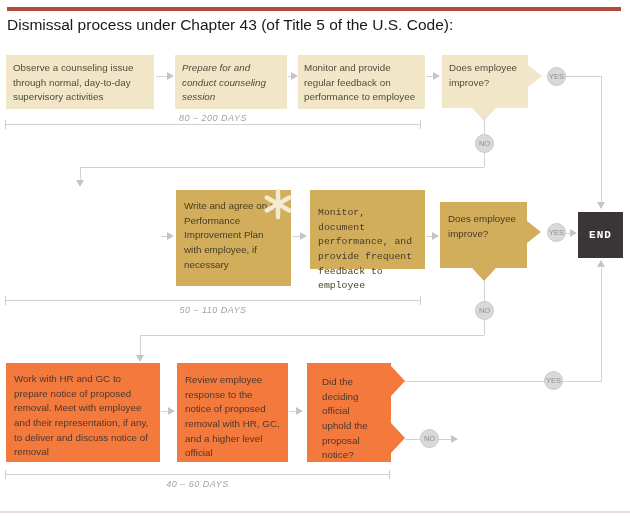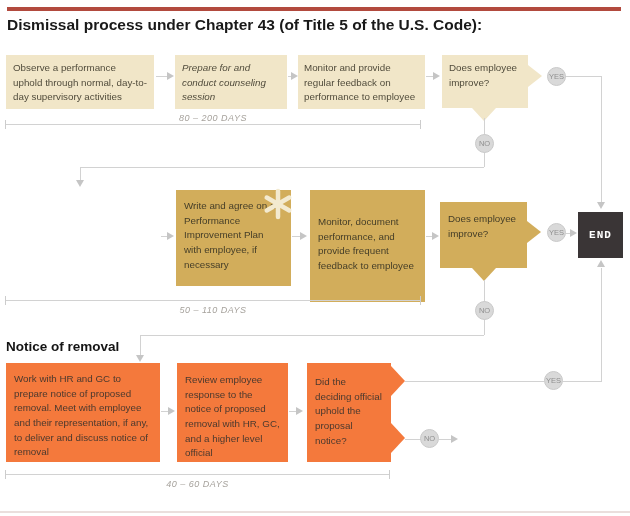--- a/index.html
+++ b/index.html
@@ -1,19 +1,19 @@
 <!DOCTYPE html>
 <html><head>
 <meta charset="utf-8">
 <style>
   html,body{margin:0;padding:0;background:#ffffff;}
   .canvas{position:relative;width:630px;height:516px;background:#ffffff;overflow:hidden;
           font-family:"Liberation Sans", sans-serif;}
   .title-rule{position:absolute;left:7px;top:7px;width:614px;height:4px;background:#b24a3e;}
-  .page-title{position:absolute;left:7px;top:16px;margin:0;font-size:15.5px;font-weight:bold;
+  .page-title{position:absolute;left:7px;top:16px;margin:0;font-size:15.5px;font-weight:normal;
               color:#191919;letter-spacing:0;}
   .section-heading{position:absolute;left:6px;top:339px;margin:0;font-size:13.5px;font-weight:bold;color:#141414;}
 
   .box{position:absolute;box-sizing:border-box;font-size:9.8px;line-height:1.5;padding:6px 7px;}
   .cream{background:#f1e6c8;color:#514c3c;}
   .gold{background:#d2ad5b;color:#453e28;}
   .orange{background:#f4793c;color:#4b392e;}
   .maroon{position:absolute;box-sizing:border-box;background:#8b1c1c;color:#f0d3cb;
           font-size:9.2px;line-height:1.72;padding:8px 8px 8px 12px;}
   .endbox{position:absolute;background:#3a3536;color:#ffffff;font-weight:bold;font-size:11px;
@@ -43,21 +43,21 @@
   fdd;background:#eadfdd;}
 </style>
 </head>
 <body>
 
 <div class="canvas">
 
   <div class="title-rule"></div>
   <h1 class="page-title">Dismissal process under Chapter 43 (of Title 5 of the U.S. Code):</h1>
 
-  <div class="box cream" style="left:6px;top:55px;width:148px;height:54px;">Observe a performance uphold through normal, day-to-day supervisory activities</div>
+  <div class="box cream" style="left:6px;top:55px;width:148px;height:54px;">Observe a counseling issue through normal, day-to-day supervisory activities</div>
   <div class="h-line" style="left:156px;top:76px;width:12px;"></div>
   <div class="arr-r" style="left:167px;top:72px;"></div>
 
   <div class="box cream" style="left:175px;top:55px;width:112px;height:54px;font-style:italic;">Prepare for and conduct counseling session</div>
   <div class="h-line" style="left:288px;top:76px;width:4px;"></div>
   <div class="arr-r" style="left:291px;top:72px;"></div>
 
   <div class="box cream" style="left:298px;top:55px;width:127px;height:54px;padding:6px;">Monitor and provide regular feedback on performance to employee</div>
   <div class="h-line" style="left:426px;top:76px;width:7px;"></div>
   <div class="arr-r" style="left:433px;top:72px;"></div>
@@ -91,21 +91,21 @@
       <g stroke="#f3ead0" stroke-width="4.5" stroke-linecap="round">
         <line x1="17" y1="4" x2="17" y2="30"></line>
         <line x1="5.7" y1="10.5" x2="28.3" y2="23.5"></line>
         <line x1="28.3" y1="10.5" x2="5.7" y2="23.5"></line>
       </g>
     </svg>
   </div>
   <div class="h-line" style="left:292px;top:236px;width:9px;"></div>
   <div class="arr-r" style="left:300px;top:232px;"></div>
 
-  <div class="box gold" style="left:310px;top:190px;width:115px;height:112px;padding:25px 8px;">Monitor, document performance, and provide frequent feedback to employee</div>
+  <div class="box gold" style="left:310px;top:190px;width:115px;height:79px;padding:16px 8px;font-family:Liberation Mono, monospace;">Monitor, document performance, and provide frequent feedback to employee</div>
   <div class="h-line" style="left:426px;top:236px;width:6px;"></div>
   <div class="arr-r" style="left:432px;top:232px;"></div>
 
   <div class="box gold" style="left:440px;top:202px;width:87px;height:66px;padding:10px 8px;">Does employee improve?</div>
   <div class="tipr tip-gold" style="left:527px;top:221px;"></div>
   <div class="taild tail-gold" style="left:472px;top:268px;"></div>
 
   <div class="badge" style="left:547px;top:223px;">YES</div>
   <div class="h-line" style="left:566px;top:233px;width:5px;"></div>
   <div class="arr-r" style="left:570px;top:229px;"></div>
@@ -119,31 +119,30 @@
   <div class="badge" style="left:475px;top:301px;">NO</div>
   <div class="h-line" style="left:140px;top:335px;width:344px;"></div>
   <div class="v-line" style="left:140px;top:335px;height:20px;"></div>
   <div class="arr-d" style="left:136px;top:355px;"></div>
 
   <div class="h-line" style="left:5px;top:300px;width:416px;"></div>
   <div class="tick" style="left:5px;top:296px;"></div>
   <div class="tick" style="left:420px;top:296px;"></div>
   <div class="duration" style="left:5px;top:305px;width:416px;">50 – 110 DAYS</div>
 
-  <h2 class="section-heading">Notice of removal</h2>
 
   <div class="box orange" style="left:6px;top:363px;width:154px;height:99px;padding:9px 6px 9px 8px;">Work with HR and GC to prepare notice of proposed removal. Meet with employee and their representation, if any, to deliver and discuss notice of removal</div>
   <div class="h-line" style="left:161px;top:411px;width:7px;"></div>
   <div class="arr-r" style="left:168px;top:407px;"></div>
 
   <div class="box orange" style="left:177px;top:363px;width:111px;height:99px;padding:10px 8px;">Review employee response to the notice of proposed removal with HR, GC, and a higher level official</div>
   <div class="h-line" style="left:289px;top:411px;width:8px;"></div>
   <div class="arr-r" style="left:296px;top:407px;"></div>
 
-  <div class="box orange" style="left:307px;top:363px;width:84px;height:99px;padding:12px 8px;">Did the deciding official uphold the proposal notice?</div>
+  <div class="box orange" style="left:307px;top:363px;width:84px;height:99px;padding:12px 15px;">Did the deciding official uphold the proposal notice?</div>
   <div class="tipr tip-orange big" style="left:391px;top:366px;"></div>
   <div class="tipr tip-orange big" style="left:391px;top:423px;"></div>
 
   <div class="h-line" style="left:405px;top:381px;width:139px;"></div>
   <div class="badge" style="left:544px;top:371px;">YES</div>
   <div class="h-line" style="left:563px;top:381px;width:39px;"></div>
 
   <div class="h-line" style="left:405px;top:439px;width:16px;"></div>
   <div class="badge" style="left:420px;top:429px;">NO</div>
   <div class="h-line" style="left:439px;top:439px;width:12px;"></div>

